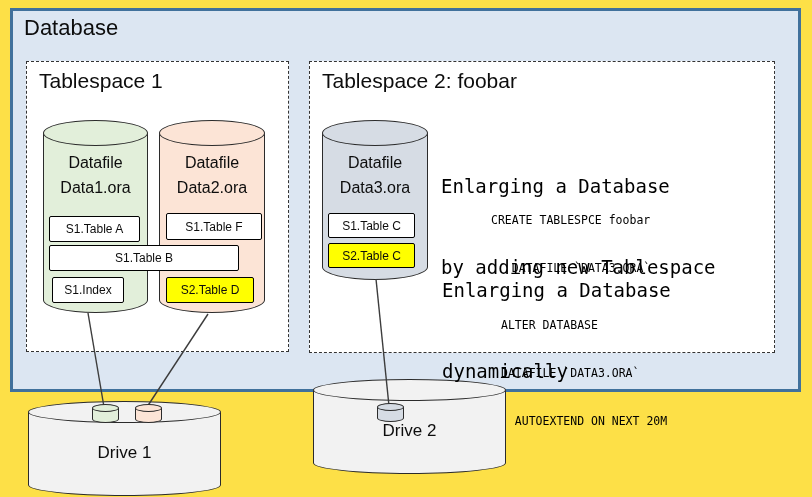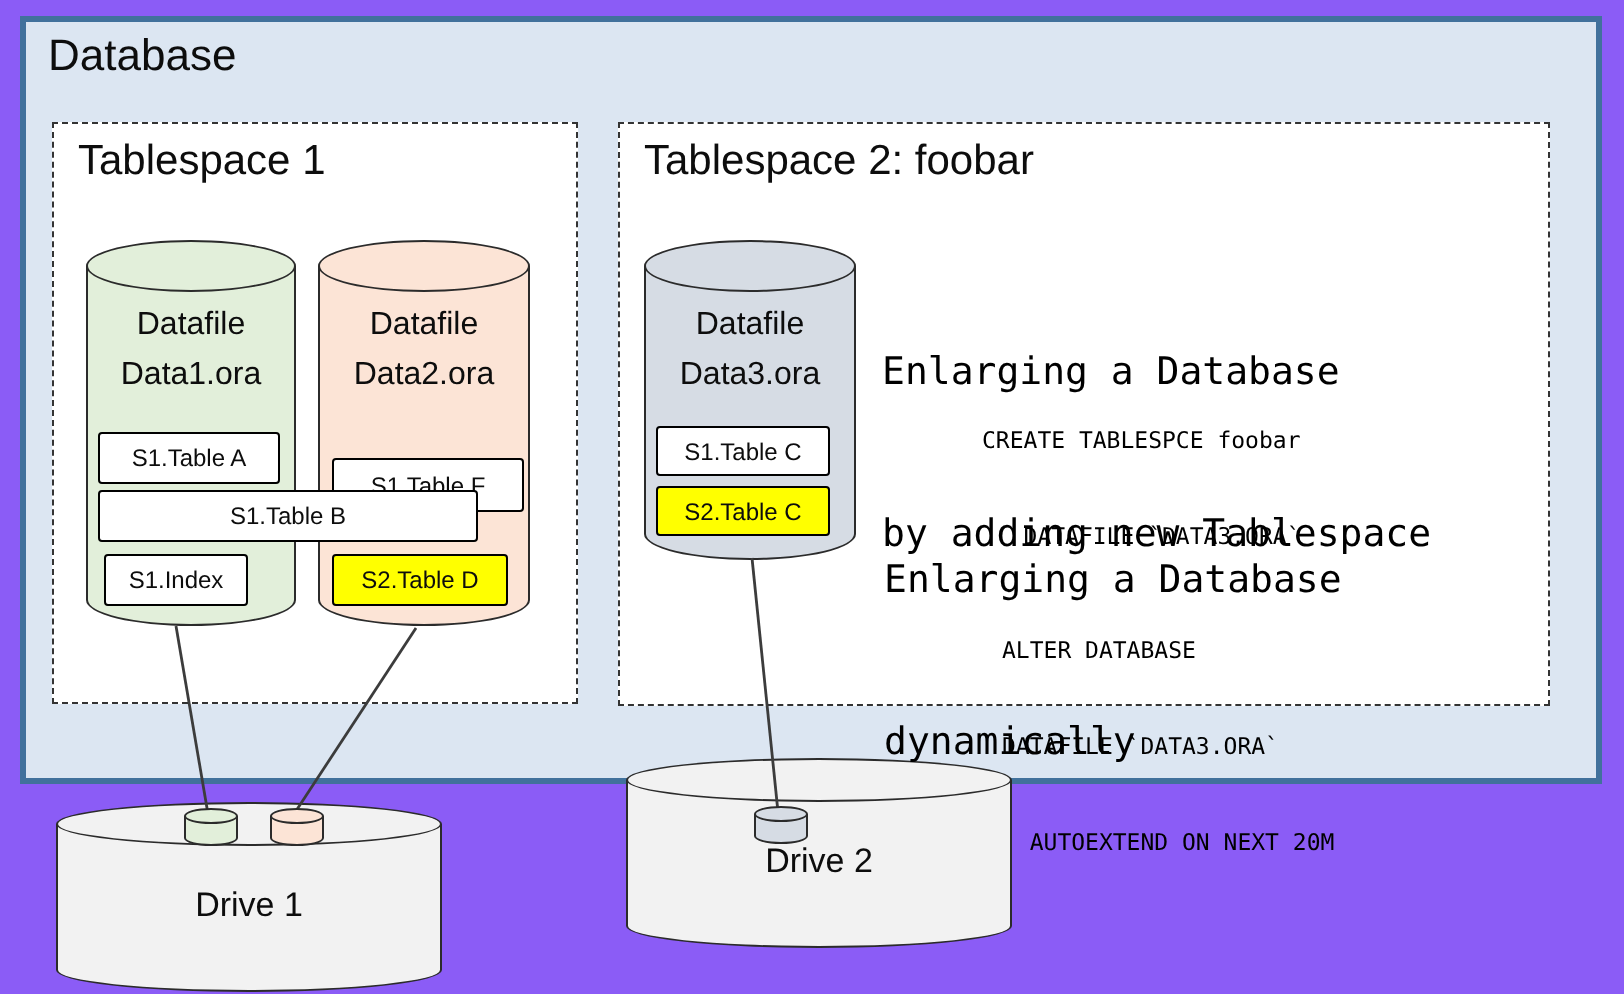--- a/index.html
+++ b/index.html
@@ -1,19 +1,19 @@
 <!DOCTYPE html>
 <html><head>
 <meta charset="utf-8">
 <style>
   html,body { margin:0; padding:0; background:#ffffff; }
   .page {
     position:relative; width:812px; height:497px;
     font-family:"Liberation Sans", sans-serif;
-    color:#111; overflow:hidden; background:#8b5cf6;
+    color:#111; overflow:hidden; background:#fde047;
   }
   .abs { position:absolute; box-sizing:border-box; }
 
   
   .db-box {
     left:10px; top:8px; width:791px; height:384px;
     background:#dce6f2; border:3px solid #41719c;
   }
   .db-title {
     left:24px; top:15px; font-size:22px; color:#0d0d0d;
@@ -113,21 +113,21 @@
     <div class="cyl-bottom"></div>
     <div class="cyl-body"></div>
     <div class="cyl-top"></div>
     <div class="cyl-label">
       <div>Datafile</div>
       <div>Data3.ora</div>
     </div>
   </div>
 
   <div class="abs tbox" style="left: 49px; top: 216px; width: 91px; height: 26px; --fill: #ffffff;">S1.Table A</div>
-  <div class="abs tbox" style="left: 166px; top: 213px; width: 96px; height: 27px; margin-top: 16px; --fill: #ffffff;">S1.Table F</div>
+  <div class="abs tbox" style="left: 166px; top: 213px; width: 96px; height: 27px; --fill: #ffffff;">S1.Table F</div>
   <div class="abs tbox" style="left: 49px; top: 245px; width: 190px; height: 26px; --fill: #ffffff;">S1.Table B</div>
   <div class="abs tbox" style="left: 52px; top: 277px; width: 72px; height: 26px; --fill: #ffffff;">S1.Index</div>
   <div class="abs tbox" style="left: 166px; top: 277px; width: 88px; height: 26px; --fill: #ffff00;">S2.Table D</div>
 
   <div class="abs tbox" style="left: 328px; top: 213px; width: 87px; height: 25px; --fill: #ffffff;">S1.Table C</div>
   <div class="abs tbox" style="left: 328px; top: 243px; width: 87px; height: 25px; --fill: #ffff00;">S2.Table C</div>
 
   <div class="abs mono-heading" style="left:441px; top:119px;">
     <div>Enlarging a Database</div>
     <div>by adding new Tablespace</div>

